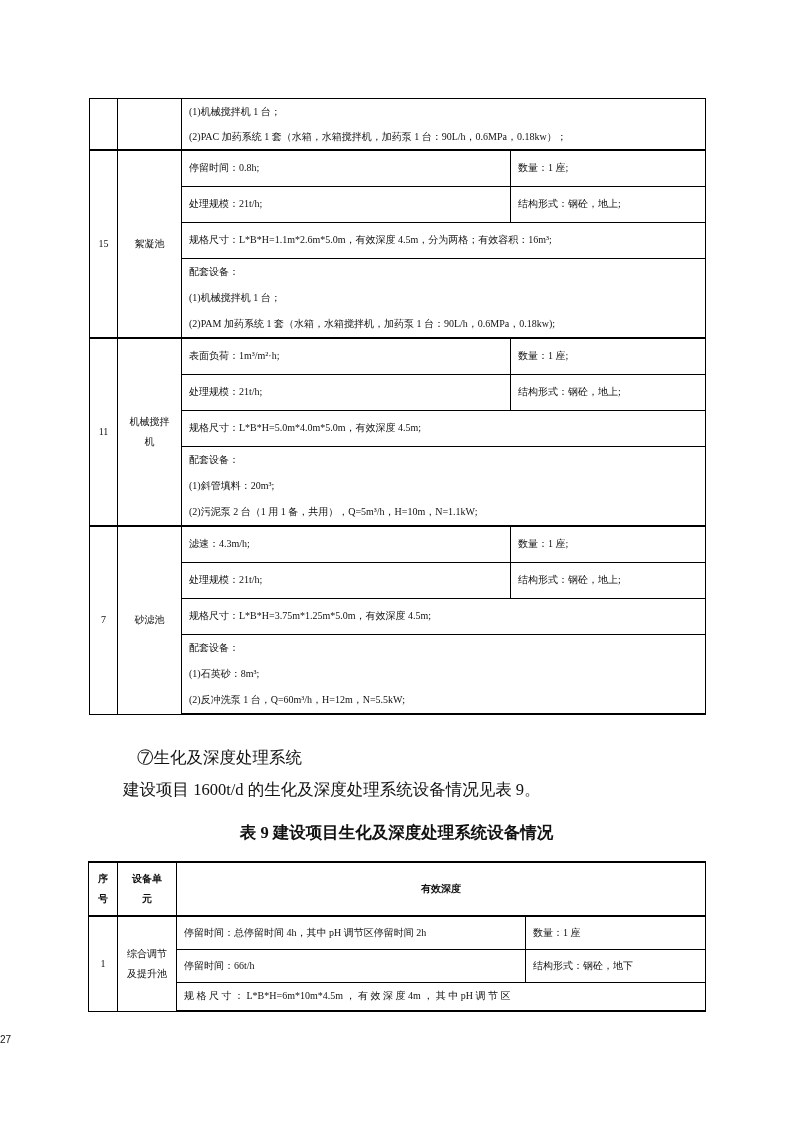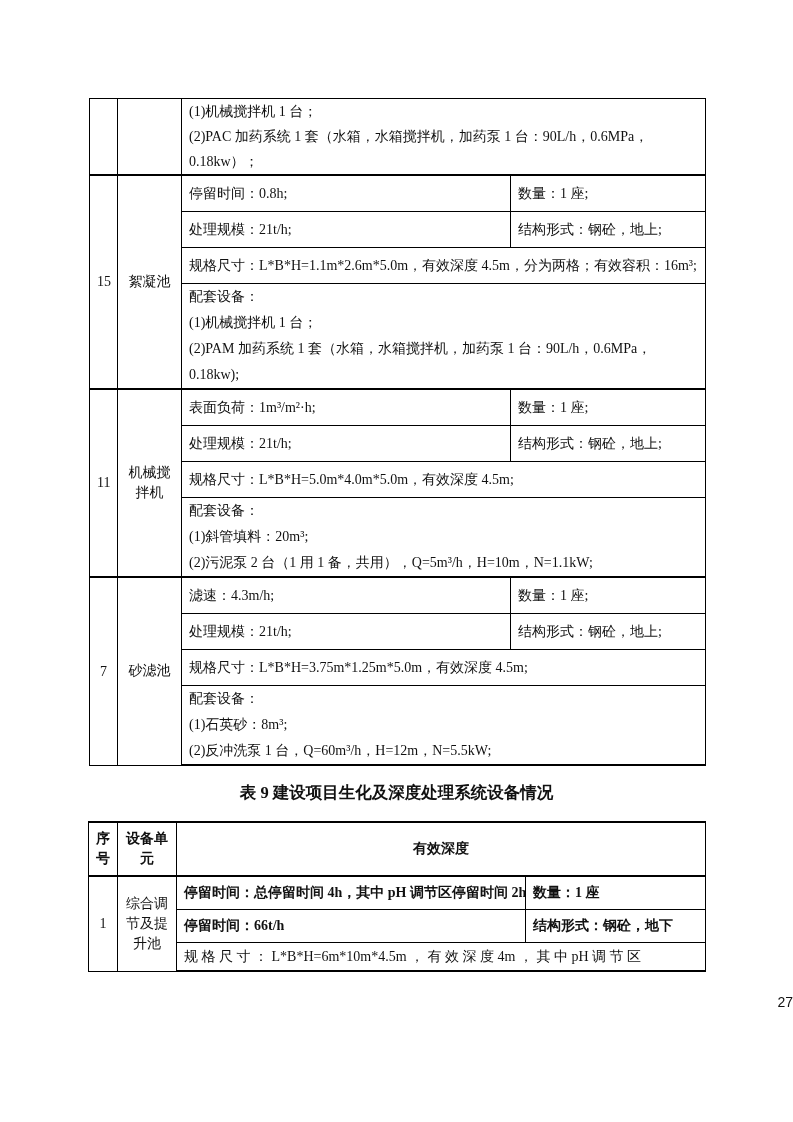--- a/index.html
+++ b/index.html
@@ -7,21 +7,21 @@
     position:relative;
     width:793px;height:1122px;
     background:#fff;
     color:#111;
     font-family:"Liberation Serif","DejaVu Serif",serif;
     overflow:hidden;
   }
   table.tbl{
     border-collapse:collapse;
     table-layout:fixed;
-    font-size:14px;
+    font-size:10px;
     line-height:1.25;
   }
   .tbl td,.tbl th{
     border:1px solid #000;
     padding:0 7px;
     overflow:hidden;
     vertical-align:middle;
   }
   .tbl-top{margin:98px 0 0 89px;width:616px;}
   .tbl-top col.c1{width:28px;}
@@ -60,27 +60,27 @@
   .tbl9 col.c4{width:180px;}
   .tbl9 th{
     font-weight:bold;
     text-align:center;
     white-space:pre-line;
     line-height:20px;
     height:52px;
     padding:0 4px;
   }
   .tbl9 tr.hrow th{border-top:2px solid #000;}
-  .tbl9 .pl,.tbl9 .pr{height:32px;font-weight:bold;}
+  .tbl9 .pl,.tbl9 .pr{height:32px;}
   .tbl9 .spec{height:27px;}
 
   .page-num{
     margin-top:22px;
-    text-align:right;
-    font-size:14px;
+    text-align:left;
+    font-size:10px;
     font-family:"Liberation Sans","DejaVu Sans",sans-serif;
   }
 </style>
 </head>
 <body>
 
 <div class="page">
 
   <table class="tbl tbl-top">
     <colgroup>
@@ -149,20 +149,24 @@
         <td class="spec" colspan="2">规格尺寸：L*B*H=3.75m*1.25m*5.0m，有效深度 4.5m;</td>
       </tr>
       <tr class="bend">
         <td class="multi" colspan="2">配套设备：
 (1)石英砂：8m³;
 (2)反冲洗泵 1 台，Q=60m³/h，H=12m，N=5.5kW;</td>
       </tr>
     </tbody>
   </table>
 
+  <div class="section">
+    <div class="p1">⑦生化及深度处理系统</div>
+    <div class="p2">建设项目 1600t/d 的生化及深度处理系统设备情况见表 9。</div>
+  </div>
   <div class="tbl-title">表 9 建设项目生化及深度处理系统设备情况</div>
 
   <table class="tbl tbl9">
     <colgroup>
         <col class="c1">
         <col class="c2">
         <col class="c3">
         <col class="c4">
       </colgroup>
     <tbody>

